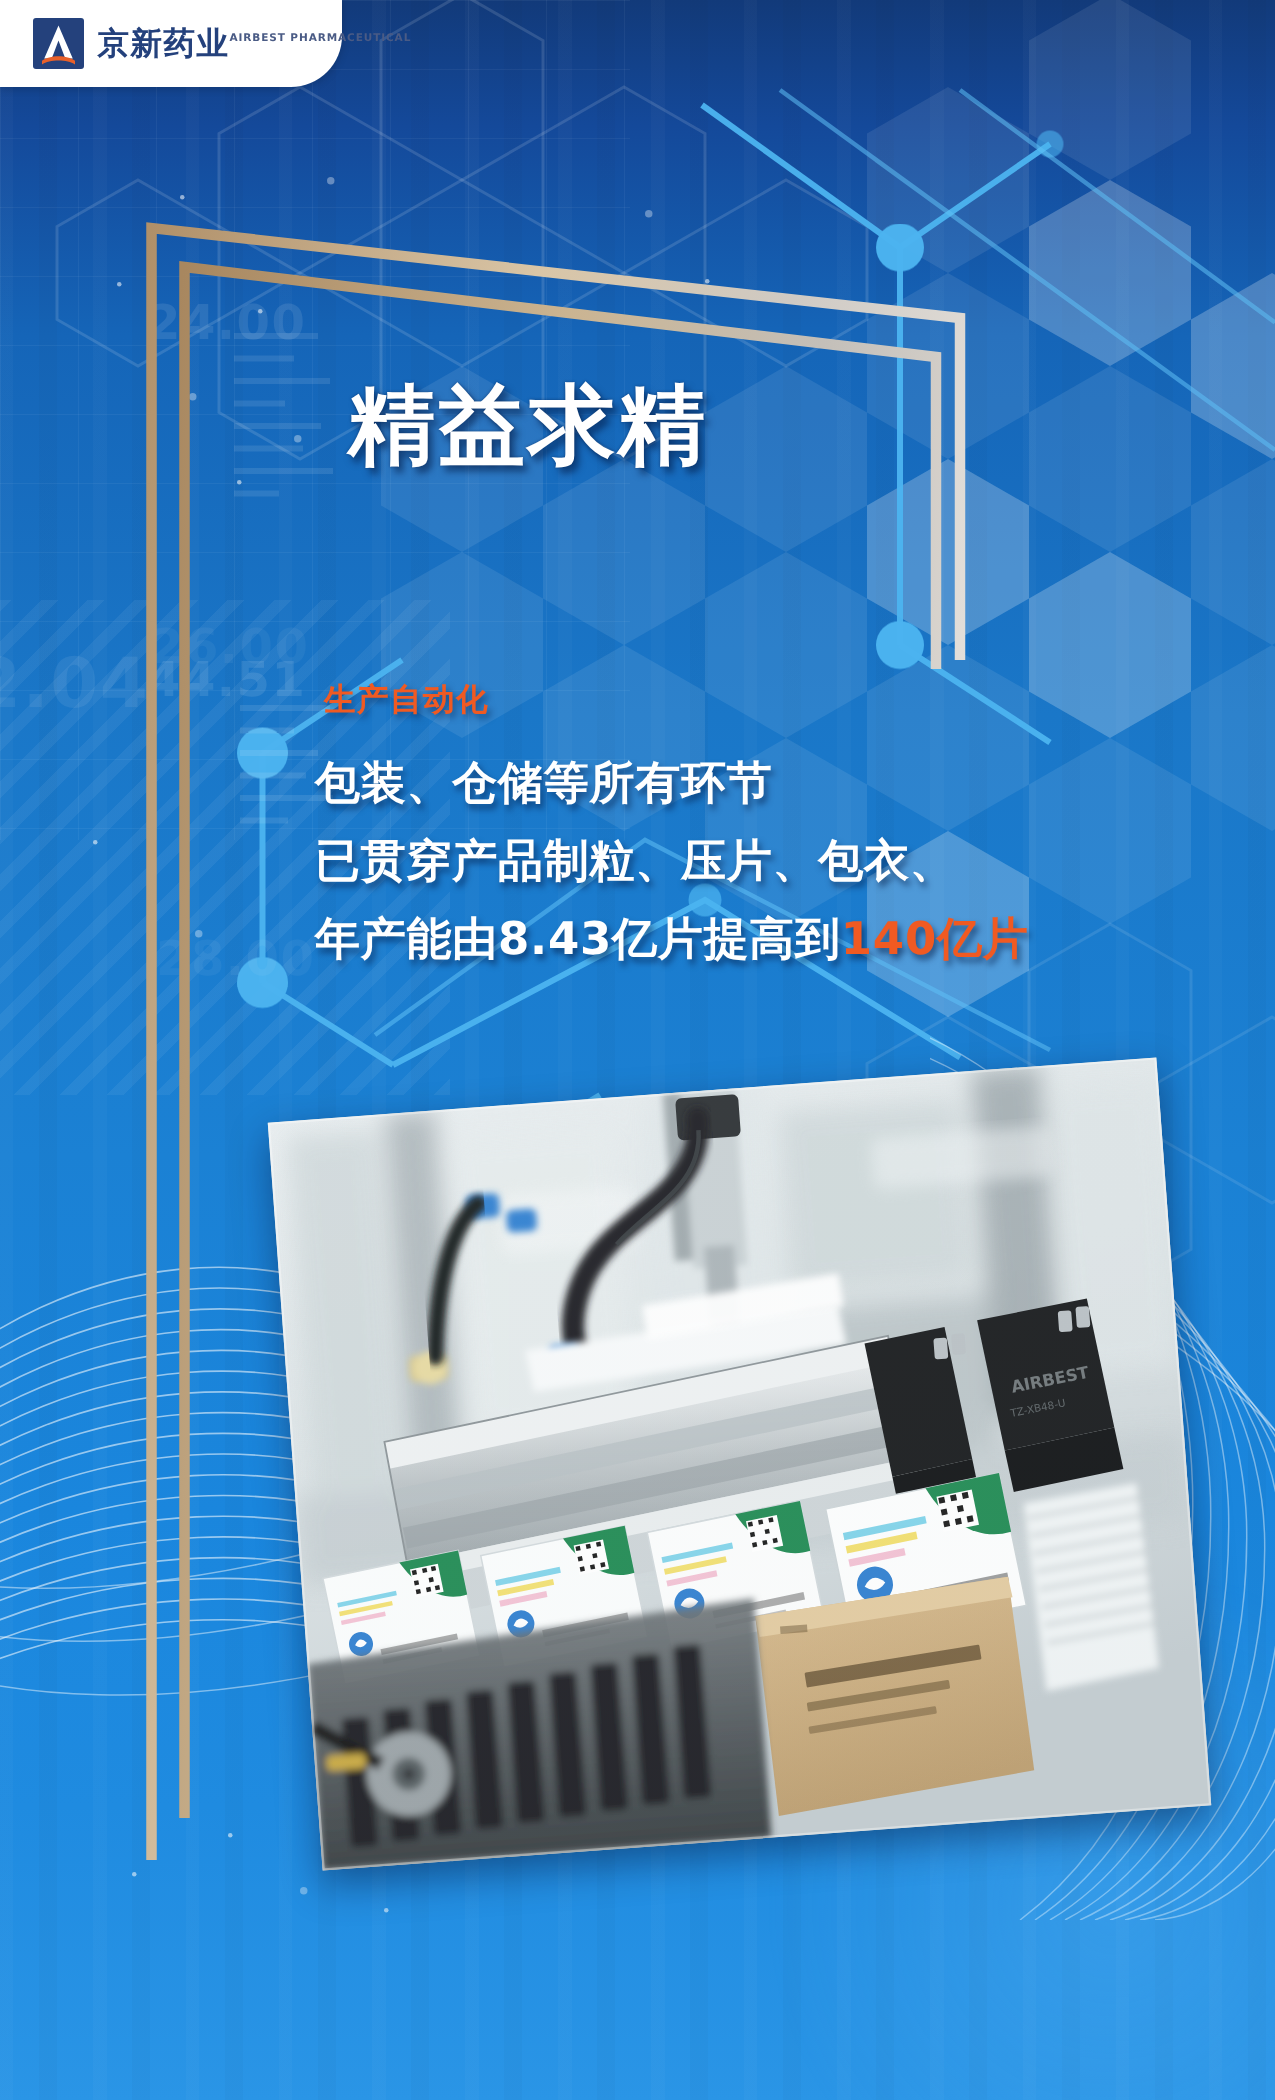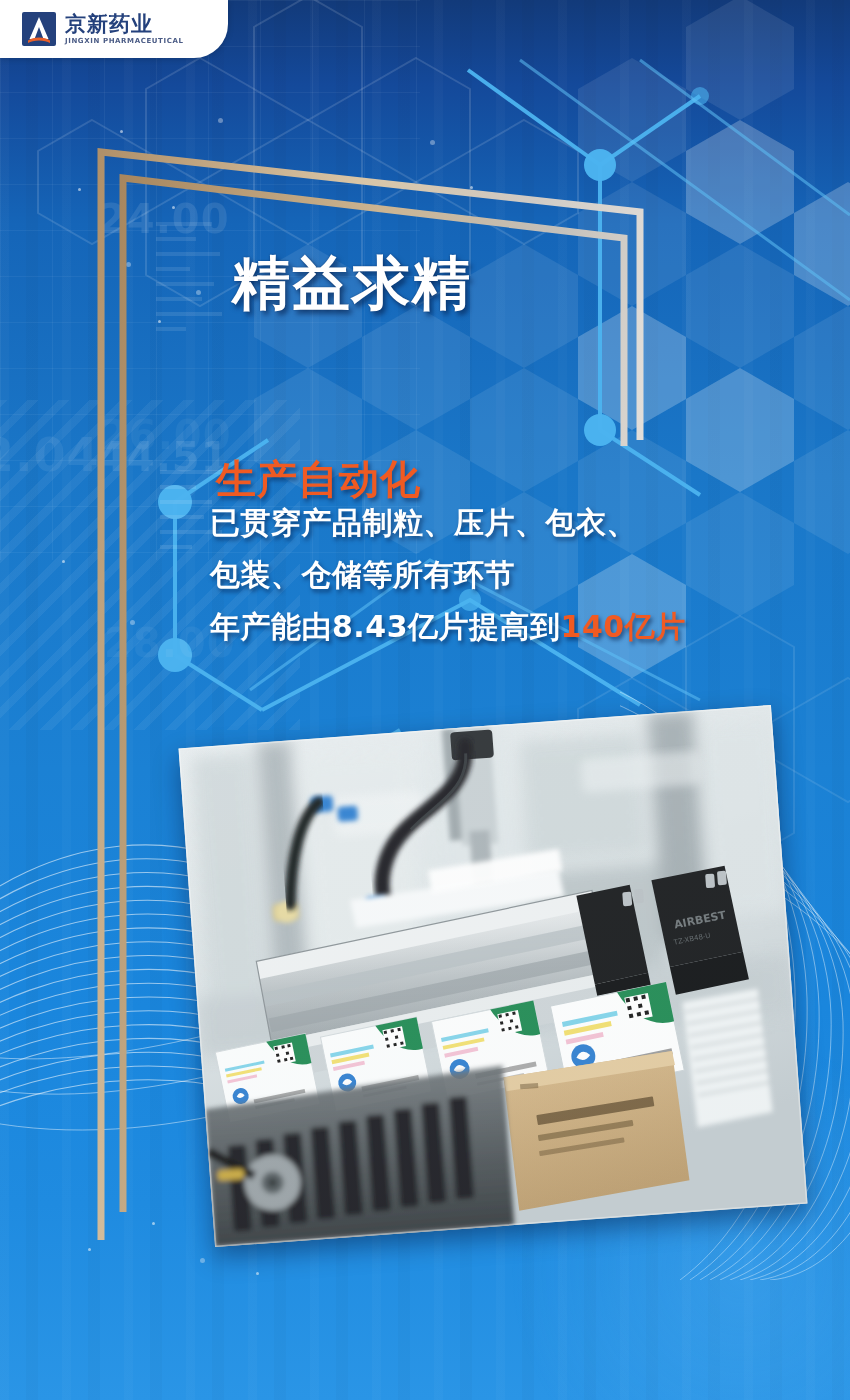--- a/index.html
+++ b/index.html
@@ -55,21 +55,21 @@
 
   
   .waves { left:-40px; top:780px; width:520px; height:450px; }
   .waves svg { width:520px; height:450px; display:block; }
   
   .waves2 { left:620px; top:660px; width:260px; height:620px; }
   .waves2 svg { width:260px; height:620px; display:block; }
 
   
   .ticker { position:absolute; color:rgba(255,255,255,.10);
-            font-size:40px; font-weight:700; letter-spacing:1px; }
+            font-size:32px; font-weight:700; letter-spacing:1px; }
   .tick-bars { position:absolute; pointer-events:none; }
   .tick-bars i { display:block; height:4px; background:rgba(255,255,255,.10); margin-bottom:11px; }
 
   
   .sparkle { position:absolute; background:rgba(255,255,255,.55);
              width:3px; height:3px; border-radius:50%; }
   .sparkle.big { width:5px; height:5px; background:rgba(255,255,255,.35); }
 
   
   .gold-frame { position:absolute; left:0; top:60px; width:700px; height:1240px; pointer-events:none; }
@@ -81,21 +81,21 @@
     width:228px; height:58px;
     background:#ffffff;
     border-radius:0 0 34px 0;
     display:flex; align-items:center; gap:9px;
     padding:0 16px 0 22px;
     box-shadow:0 1px 6px rgba(0,0,0,.18);
     z-index:40;
   }
   .logo-mark { width:34px; height:34px; position:relative; flex:0 0 34px; }
   .logo-mark svg { width:34px; height:34px; display:block; }
-  .logo-text { display:flex; flex-direction:column; justify-content:center; line-height:1; }
+  .logo-text { display:flex; flex-direction:row; justify-content:center; line-height:1; }
   .logo-cn {
     font-size:21px; font-weight:700; color:#24417c;
     letter-spacing:1px; white-space:nowrap;
   }
   .logo-en {
     font-size:7px; color:#4a5b85; letter-spacing:.6px;
     margin-top:3px; white-space:nowrap; font-weight:600;
   }
 
   
@@ -104,21 +104,21 @@
   .title-block { position:absolute; left:205px; top:248px;margin-left:27px; }
   .title-line {
     font-size:58px; font-weight:700; color:#ffffff;
     letter-spacing:2px; line-height:1.24; white-space:nowrap;
     text-shadow:3px 4px 5px rgba(0,20,60,.55), 0 0 2px rgba(0,30,70,.5);
   }
   .title-line.l2 { margin-left:12px; }
 
   .subtitle {
     position:absolute; left:216px; top:452px;
-    font-size:40px; font-weight:700; color:#f05a22;
+    font-size:21px; font-weight:700; color:#f05a22;
     letter-spacing:1px; white-space:nowrap;
     text-shadow:2px 3px 4px rgba(0,20,60,.5);
   }
 
   .body-lines { position:absolute; left:210px; top:508px; width:600px; }
   .body-line {
     font-size:30px; font-weight:700; color:#ffffff;
     letter-spacing:.5px; line-height:1.0; white-space:nowrap;
     text-shadow:2px 3px 4px rgba(0,20,60,.55);
     margin-bottom:22px;
@@ -362,35 +362,35 @@
   <div class="logo-bar">
     <div class="logo-mark">
       <svg viewBox="0 0 34 34" xmlns="http://www.w3.org/2000/svg">
         <rect x="0" y="0" width="34" height="34" rx="2" fill="#24417c"></rect>
         <path d="M17 5 L26.5 27 L21.5 27 L17 15 L12.5 27 L7.5 27 Z" fill="#ffffff"></path>
         <path d="M6 28.5 C11 24.5, 23 24.5, 28 28.5 L28 31 C23 27.5, 11 27.5, 6 31 Z" fill="#e8602a"></path>
       </svg>
     </div>
     <div class="logo-text">
       <div class="logo-cn">京新药业</div>
-      <div class="logo-en">JINGXIN PHARMACEUTICAL</div>
+      <div class="logo-en">AIRBEST PHARMACEUTICAL</div>
     </div>
   </div>
 
   <div class="content">
 
     <div class="title-block">
       <div class="title-line l1">精益求精</div>
     </div>
 
     <div class="subtitle">生产自动化</div>
 
     <div class="body-lines">
+      <div class="body-line">包装、仓储等所有环节</div>
       <div class="body-line">已贯穿产品制粒、压片、包衣、</div>
-      <div class="body-line">包装、仓储等所有环节</div>
       <div class="body-line"><span>年产能由8.43亿片提高到</span><span class="hl-orange">140亿片</span></div>
     </div>
 
     <div class="photo-wrap">
       <div class="photo">
         <svg viewBox="0 0 594 500" xmlns="http://www.w3.org/2000/svg">
           <defs>
             <linearGradient id="room" x1="0" y1="0" x2="0.3" y2="1">
               <stop offset="0" stop-color="#e9eef0"></stop>
               <stop offset="0.45" stop-color="#dde4e6"></stop>

